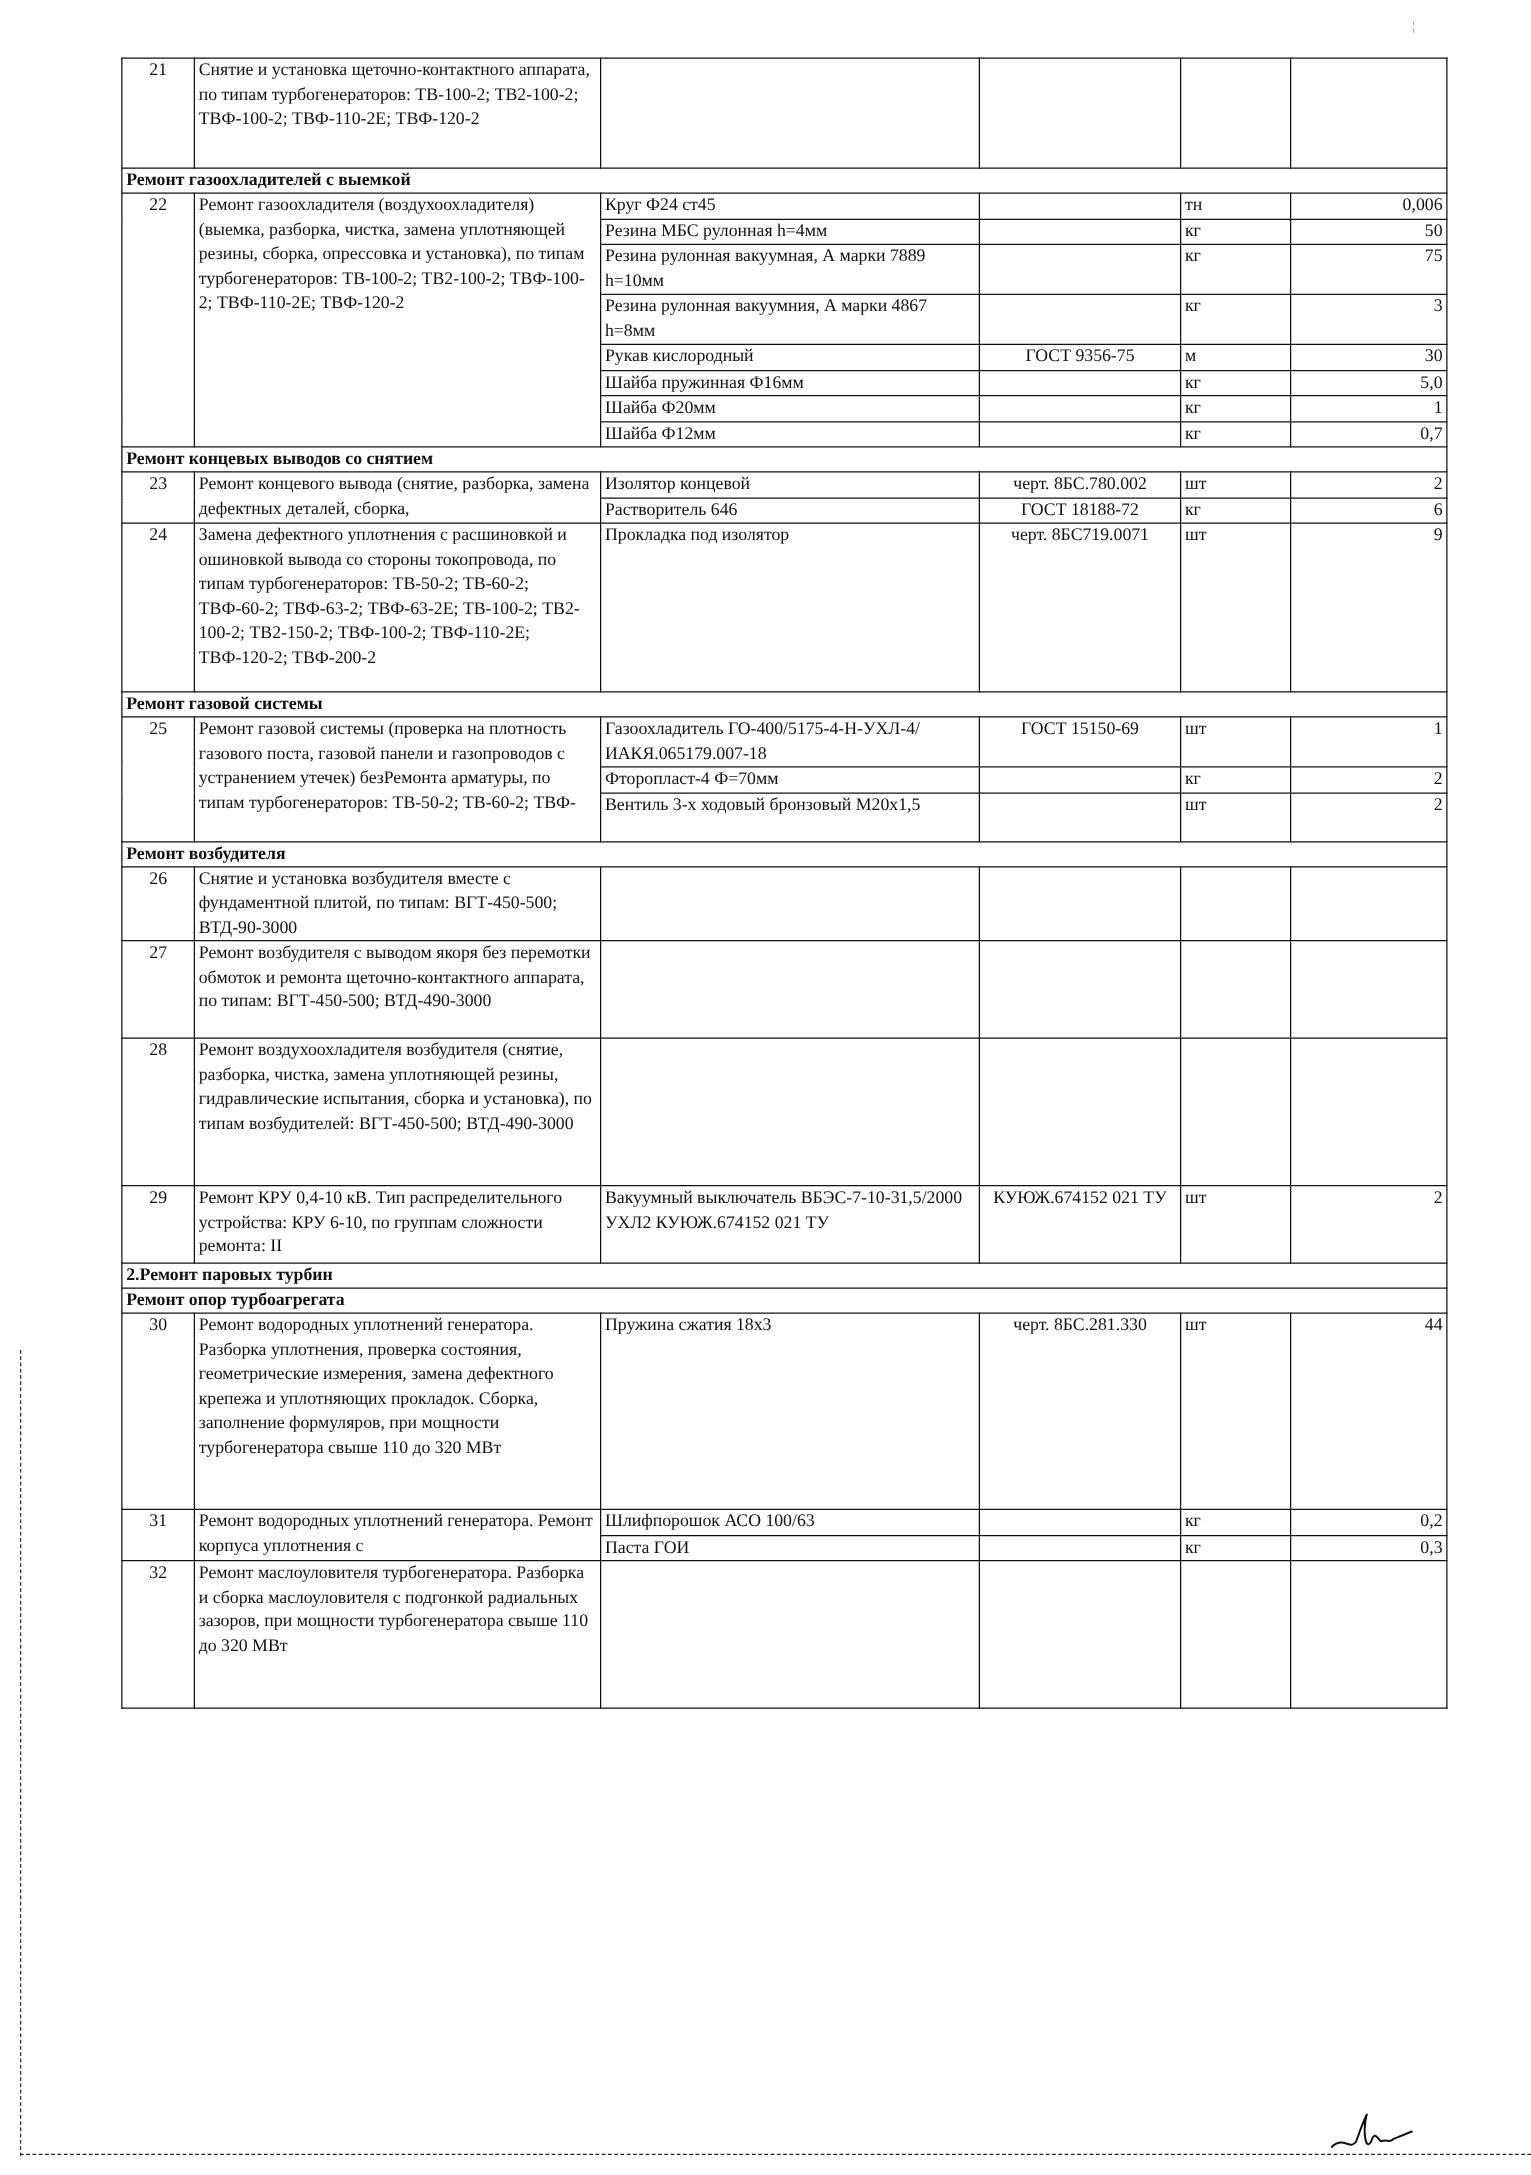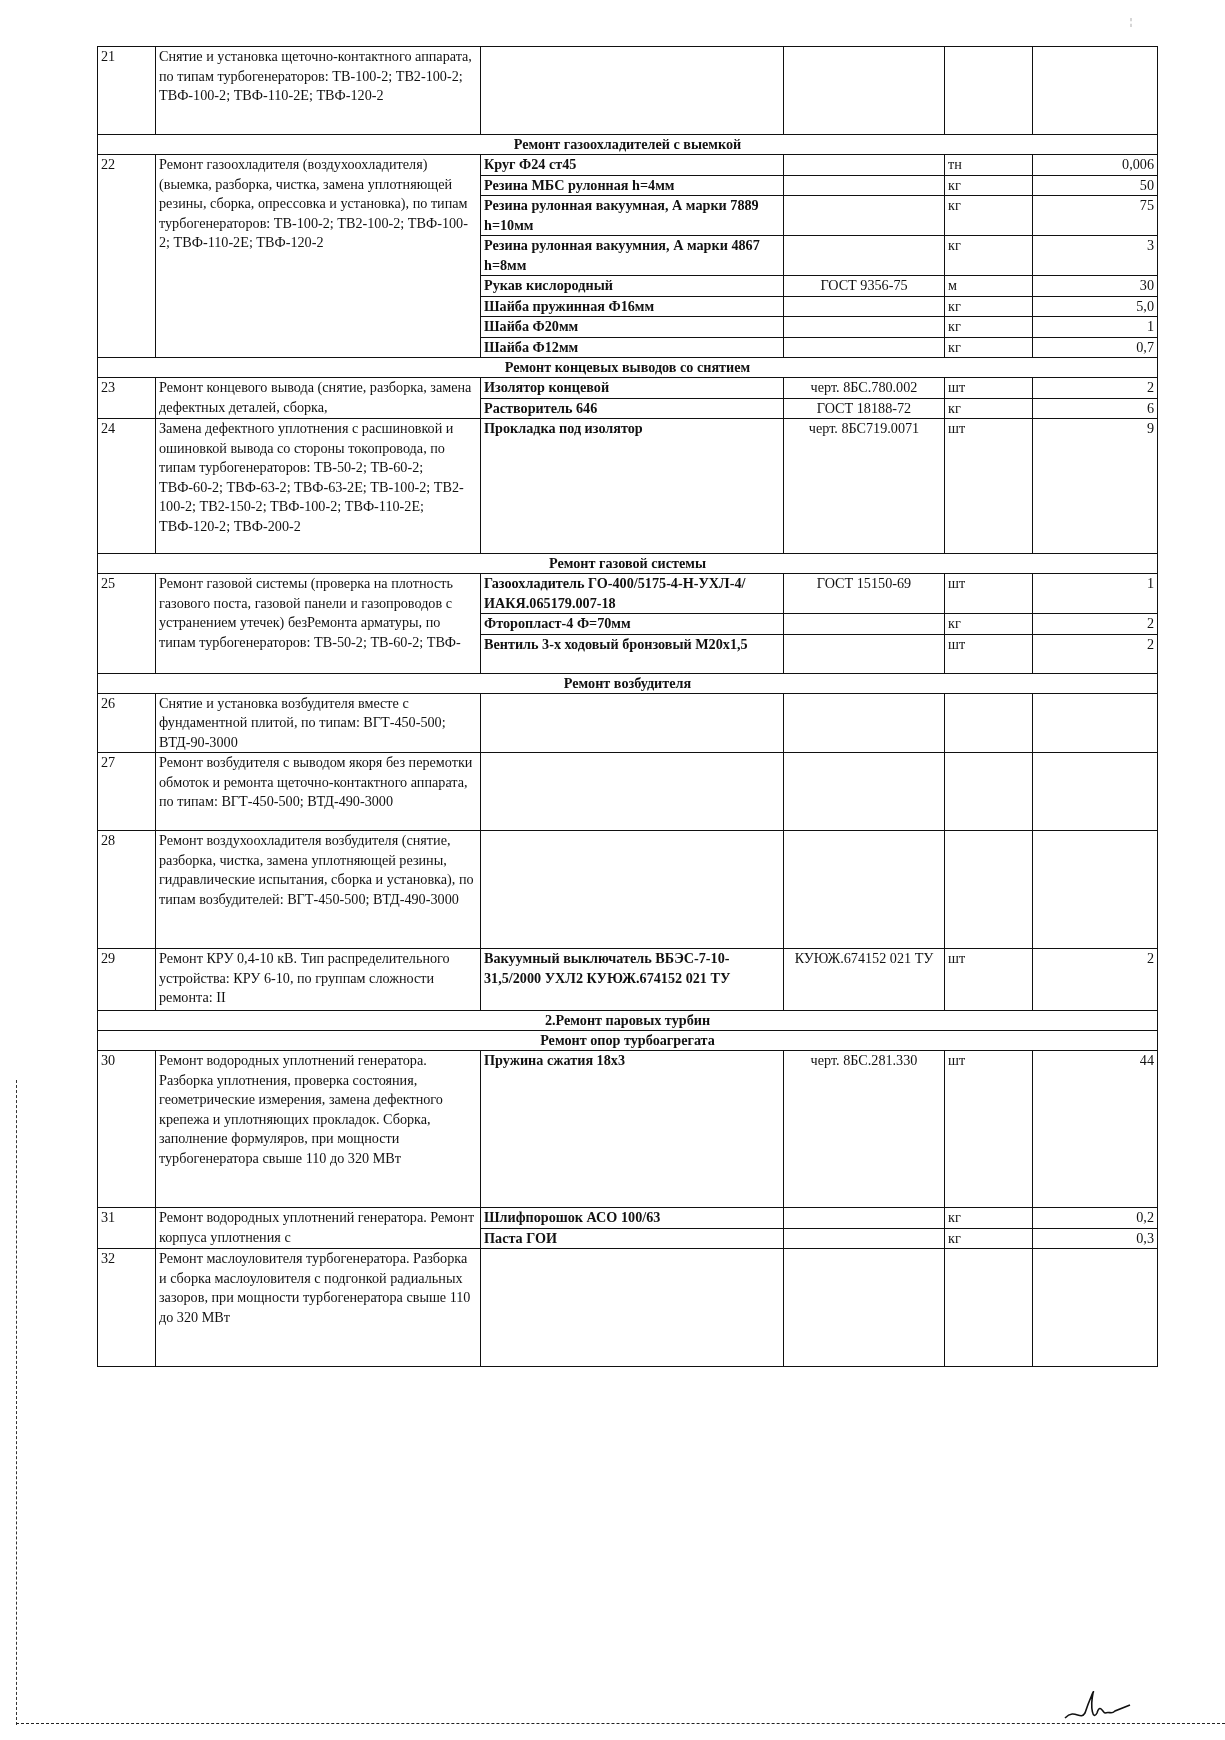--- a/index.html
+++ b/index.html
@@ -6,27 +6,27 @@
   body { width: 1225px; height: 1740px; position: relative; overflow: hidden;
          font-family: "Liberation Serif", "DejaVu Serif", serif; color: #111; }
   .page-border-left { position: absolute; left: 16px; top: 1080px; width: 0; height: 645px;
          border-left: 1px dashed #333; }
   .page-border-bottom { position: absolute; left: 16px; top: 1723px; width: 1209px; height: 0;
          border-top: 1px dashed #222; }
   .top-mark { position: absolute; left: 1130px; top: 16px; font-size: 10px; color: #666; }
   table.doc { position: absolute; left: 97px; top: 46px; width: 1060px;
          border-collapse: collapse; table-layout: fixed; font-size: 14.2px; line-height: 19.5px; }
   table.doc td { border: 1.5px solid #111; padding: 0 3px; vertical-align: top; }
-  td.num { padding-top: 0; }
+  td.num { text-align: center; padding-top: 0; }
   td.desc { padding-left: 3px; }
-  td.mat { padding-left: 2px; font-weight: bold; }
+  td.mat { padding-left: 2px; }
   td.std { text-align: center; }
   td.unit { text-align: left; }
   td.qty { text-align: right; }
-  tr.section td { text-align: center; font-weight: bold; height: 19px; line-height: 18px; }
+  tr.section td { font-weight: bold; height: 19px; line-height: 18px; }
   .signature { position: absolute; left: 1055px; top: 1683px; width: 90px; height: 45px; }
 </style>
 </head>
 <body>
 
 <div class="page-border-left"></div>
 <div class="page-border-bottom"></div>
 <div class="top-mark">¦</div>
 
 <table class="doc">

